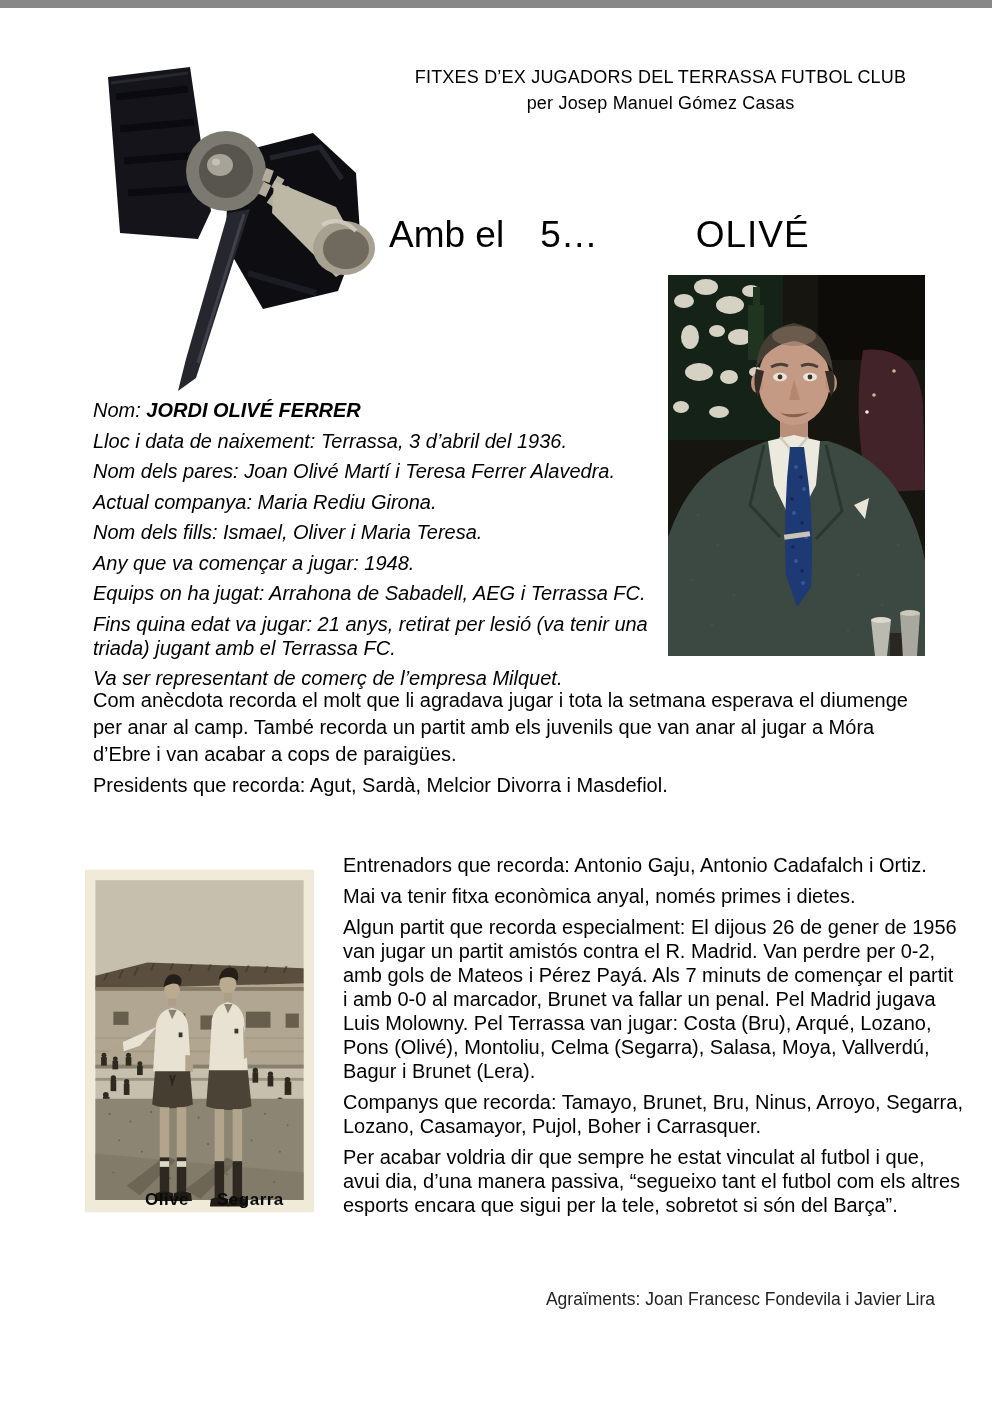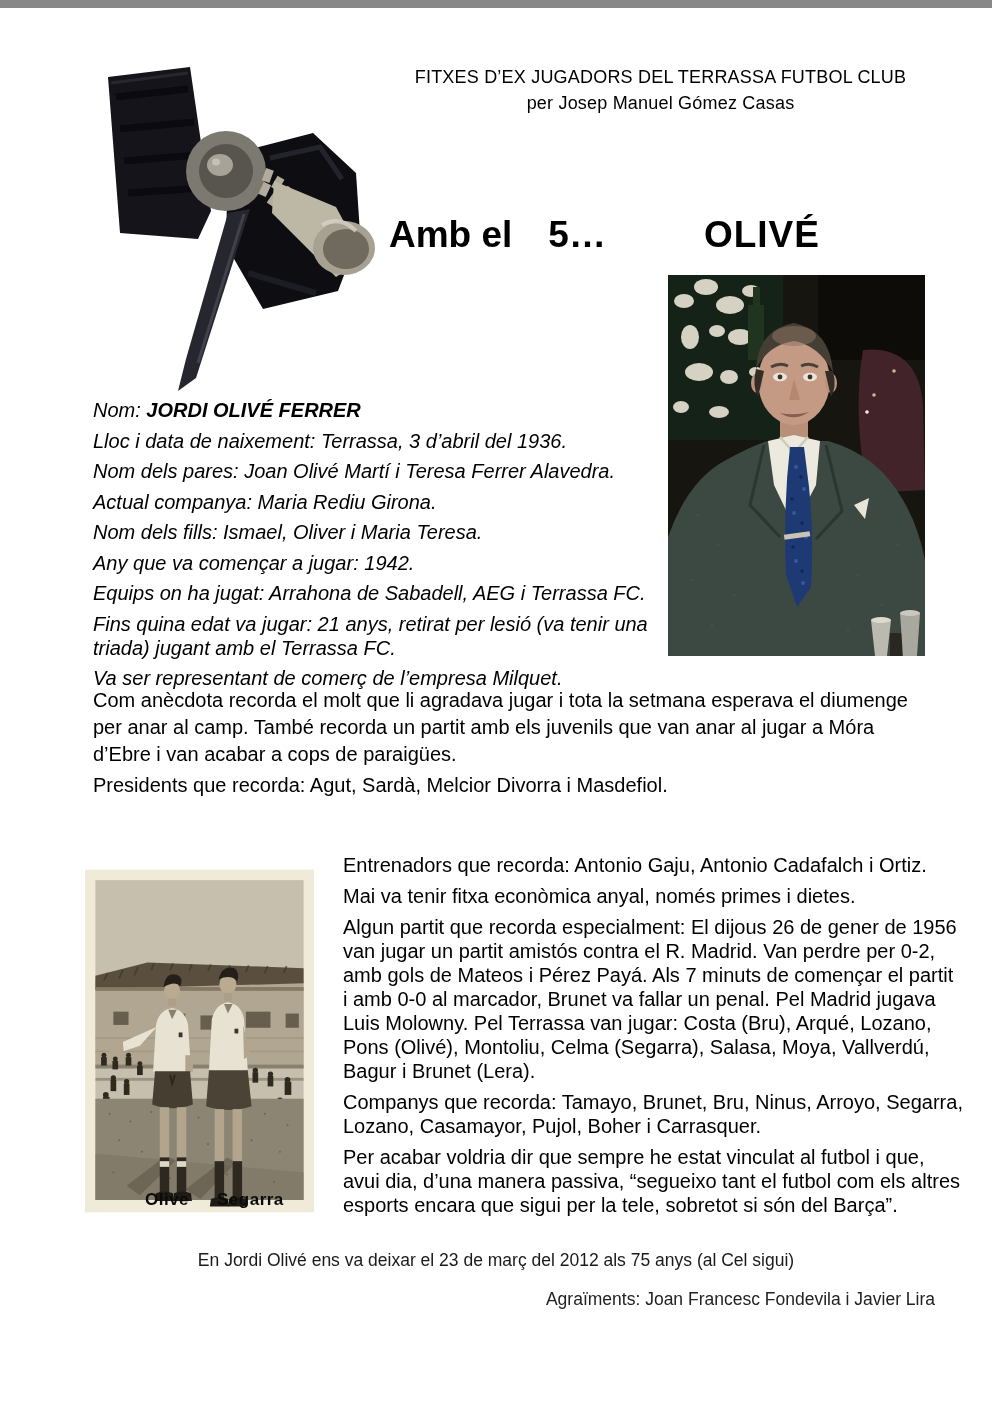--- a/index.html
+++ b/index.html
@@ -12,21 +12,21 @@
   
   .header { position:absolute; top:56px; left:388px; width:545px; text-align:center;
             font-size:18px; line-height:26px; letter-spacing:0.2px; }
 
   
   .flash-img { position:absolute; left:78px; top:55px; width:300px; height:330px; }
   .flash-img svg { width:100%; height:100%; display:block; }
 
   
   .title { position:absolute; left:389px; top:204px; width:560px;
-           font-size:37px; font-weight:bold; line-height:46px; white-space:nowrap; }
+           font-size:37px; font-weight:normal; line-height:46px; white-space:nowrap; }
   .title .t-num { margin-left:36px; }
   .title .t-name { margin-left:98px; letter-spacing:1px; }
 
   
   .portrait { position:absolute; left:668px; top:267px; width:257px; height:381px; }
   .portrait svg { width:100%; height:100%; display:block; }
 
   
   .bio { position:absolute; left:93px; top:390px; width:580px;
          font-style:italic; font-size:20px; line-height:24px; }
@@ -185,21 +185,21 @@
       <ellipse cx="242" cy="338" rx="10" ry="3" fill="#ccc8be"></ellipse>
     </svg>
   </div>
 
   <div class="bio">
     <p><span>Nom: </span><strong>JORDI OLIVÉ FERRER</strong></p>
     <p>Lloc i data de naixement: Terrassa, 3 d’abril del 1936.</p>
     <p>Nom dels pares: Joan Olivé Martí i Teresa Ferrer Alavedra.</p>
     <p>Actual companya: Maria Rediu Girona.</p>
     <p>Nom dels fills: Ismael, Oliver i Maria Teresa.</p>
-    <p>Any que va començar a jugar: 1942.</p>
+    <p>Any que va començar a jugar: 1948.</p>
     <p>Equips on ha jugat: Arrahona de Sabadell, AEG i Terrassa FC.</p>
     <p>Fins quina edat va jugar: 21 anys, retirat per lesió (va tenir una triada) jugant amb el Terrassa FC.</p>
     <p>Va ser representant de comerç de l’empresa Milquet.</p>
   </div>
 
   <div class="paras">
     <p>Com anècdota recorda el molt que li agradava jugar i tota la setmana esperava el diumenge per anar al camp. També recorda un partit amb els juvenils que van anar al jugar a Móra d’Ebre i van acabar a cops de paraigües.</p>
     <p>Presidents que recorda: Agut, Sardà, Melcior Divorra i Masdefiol.</p>
   </div>
 
@@ -309,18 +309,17 @@
   </div>
 
   <div class="rightcol">
     <p>Entrenadors que recorda: Antonio Gaju, Antonio Cadafalch i Ortiz.</p>
     <p>Mai va tenir fitxa econòmica anyal, només primes i dietes.</p>
     <p>Algun partit que recorda especialment: El dijous 26 de gener de 1956 van jugar un partit amistós contra el R. Madrid. Van perdre per 0-2, amb gols de Mateos i Pérez Payá. Als 7 minuts de començar el partit i amb 0-0 al marcador, Brunet va fallar un penal. Pel Madrid jugava Luis Molowny. Pel Terrassa van jugar: Costa (Bru), Arqué, Lozano, Pons (Olivé), Montoliu, Celma (Segarra), Salasa, Moya, Vallverdú, Bagur i Brunet (Lera).</p>
     <p>Companys que recorda: Tamayo, Brunet, Bru, Ninus, Arroyo, Segarra, Lozano, Casamayor, Pujol, Boher i Carrasquer.</p>
     <p>Per acabar voldria dir que sempre he estat vinculat al futbol i que, avui dia, d’una manera passiva, “segueixo tant el futbol com els altres esports encara que sigui per la tele, sobretot si són del Barça”.</p>
   </div>
 
-  <div class="obituary">En Jordi Olivé ens va deixar el 23 de març del 2012 als 75 anys (al Cel sigui)</div>
   <div class="credits">
     <div>Agraïments: Joan Francesc Fondevila i Javier Lira</div>
   </div>
 
 </div>
 
 </body></html>

